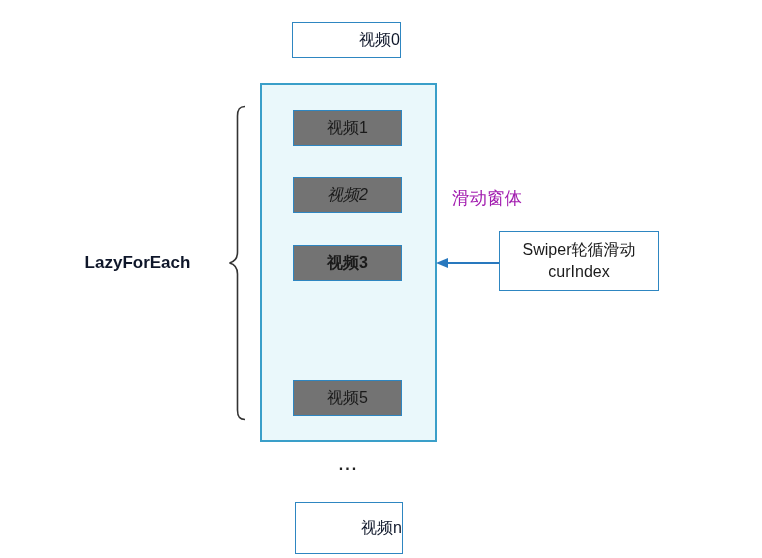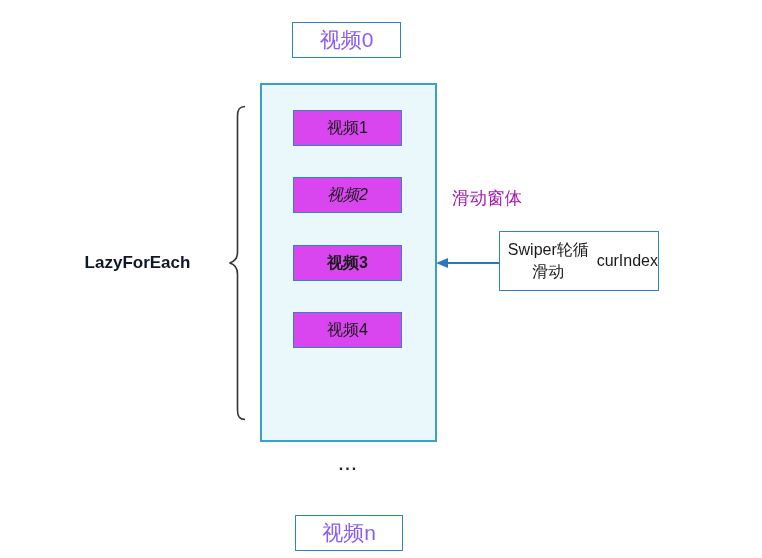--- a/index.html
+++ b/index.html
@@ -14,41 +14,41 @@
     height: 558px;
     background: #ffffff;
     overflow: hidden;
   }
   .node-box {
     position: absolute;
     background: #ffffff;
     border: 1.5px solid #2e86c1;
     display: flex;
     align-items: center;
-    justify-content: center;
-    font-size: 21px;
-    color: #8b5cf6;
+    justify-content: flex-end;
+    font-size: 16px;
+    color: #0f172a;
     box-sizing: border-box;
   }
   .top-box    { left: 292px; top: 22px;  width: 109px; height: 36px; }
-  .bottom-box { left: 295px; top: 515px; width: 108px; height: 36px; }
+  .bottom-box { left: 295px; top: 502px; width: 108px; height: 52px; }
 
   .window-container {
     position: absolute;
     left: 260px; top: 83px;
     width: 177px; height: 359px;
     background: #eaf8fb;
     border: 2px solid #3a9fc9;
     box-sizing: border-box;
   }
   .window-item {
     position: absolute;
     left: 31px;
     width: 109px; height: 36px;
-    background: #d946ef;
+    background: #737373;
     border: 1.5px solid #2e86c1;
     display: flex;
     align-items: center;
     justify-content: center;
     font-size: 16px;
     color: #1a1a1a;
     box-sizing: border-box;
   }
   .item-0 { top: 25px; }
   .item-1 { top: 92px; font-style: italic; }
@@ -77,21 +77,21 @@
     color: #a21caf;
   }
   .swiper-box {
     position: absolute;
     left: 499px; top: 231px;
     width: 160px; height: 60px;
     background: #ffffff;
     border: 1.5px solid #2e86c1;
     box-sizing: border-box;
     display: flex;
-    flex-direction: row;
+    flex-direction: column;
     align-items: center;
     justify-content: center;
     font-size: 16px;
     line-height: 22px;
     color: #1a1a1a;
     text-align: center;
   }
   .arrow-svg {
     position: absolute;
     left: 435px; top: 256px;
@@ -120,22 +120,22 @@
   <div class="window-container">
     <div class="window-item item-0">
       <span>视频1</span>
     </div>
     <div class="window-item item-1">
       <span>视频2</span>
     </div>
     <div class="window-item item-2">
       <span>视频3</span>
     </div>
-    <div class="window-item item-3">
-      <span>视频4</span>
+    <div class="window-item item-4">
+      <span>视频5</span>
     </div>
   </div>
 
   <svg class="brace-svg" viewBox="0 0 20 316" aria-hidden="true">
     <path d="M 17 1.5
              C 11 1.5, 9.5 5, 9.5 11
              L 9.5 147
              C 9.5 153, 7.5 156.5, 1.5 158
              C 7.5 159.5, 9.5 163, 9.5 169
              L 9.5 305

